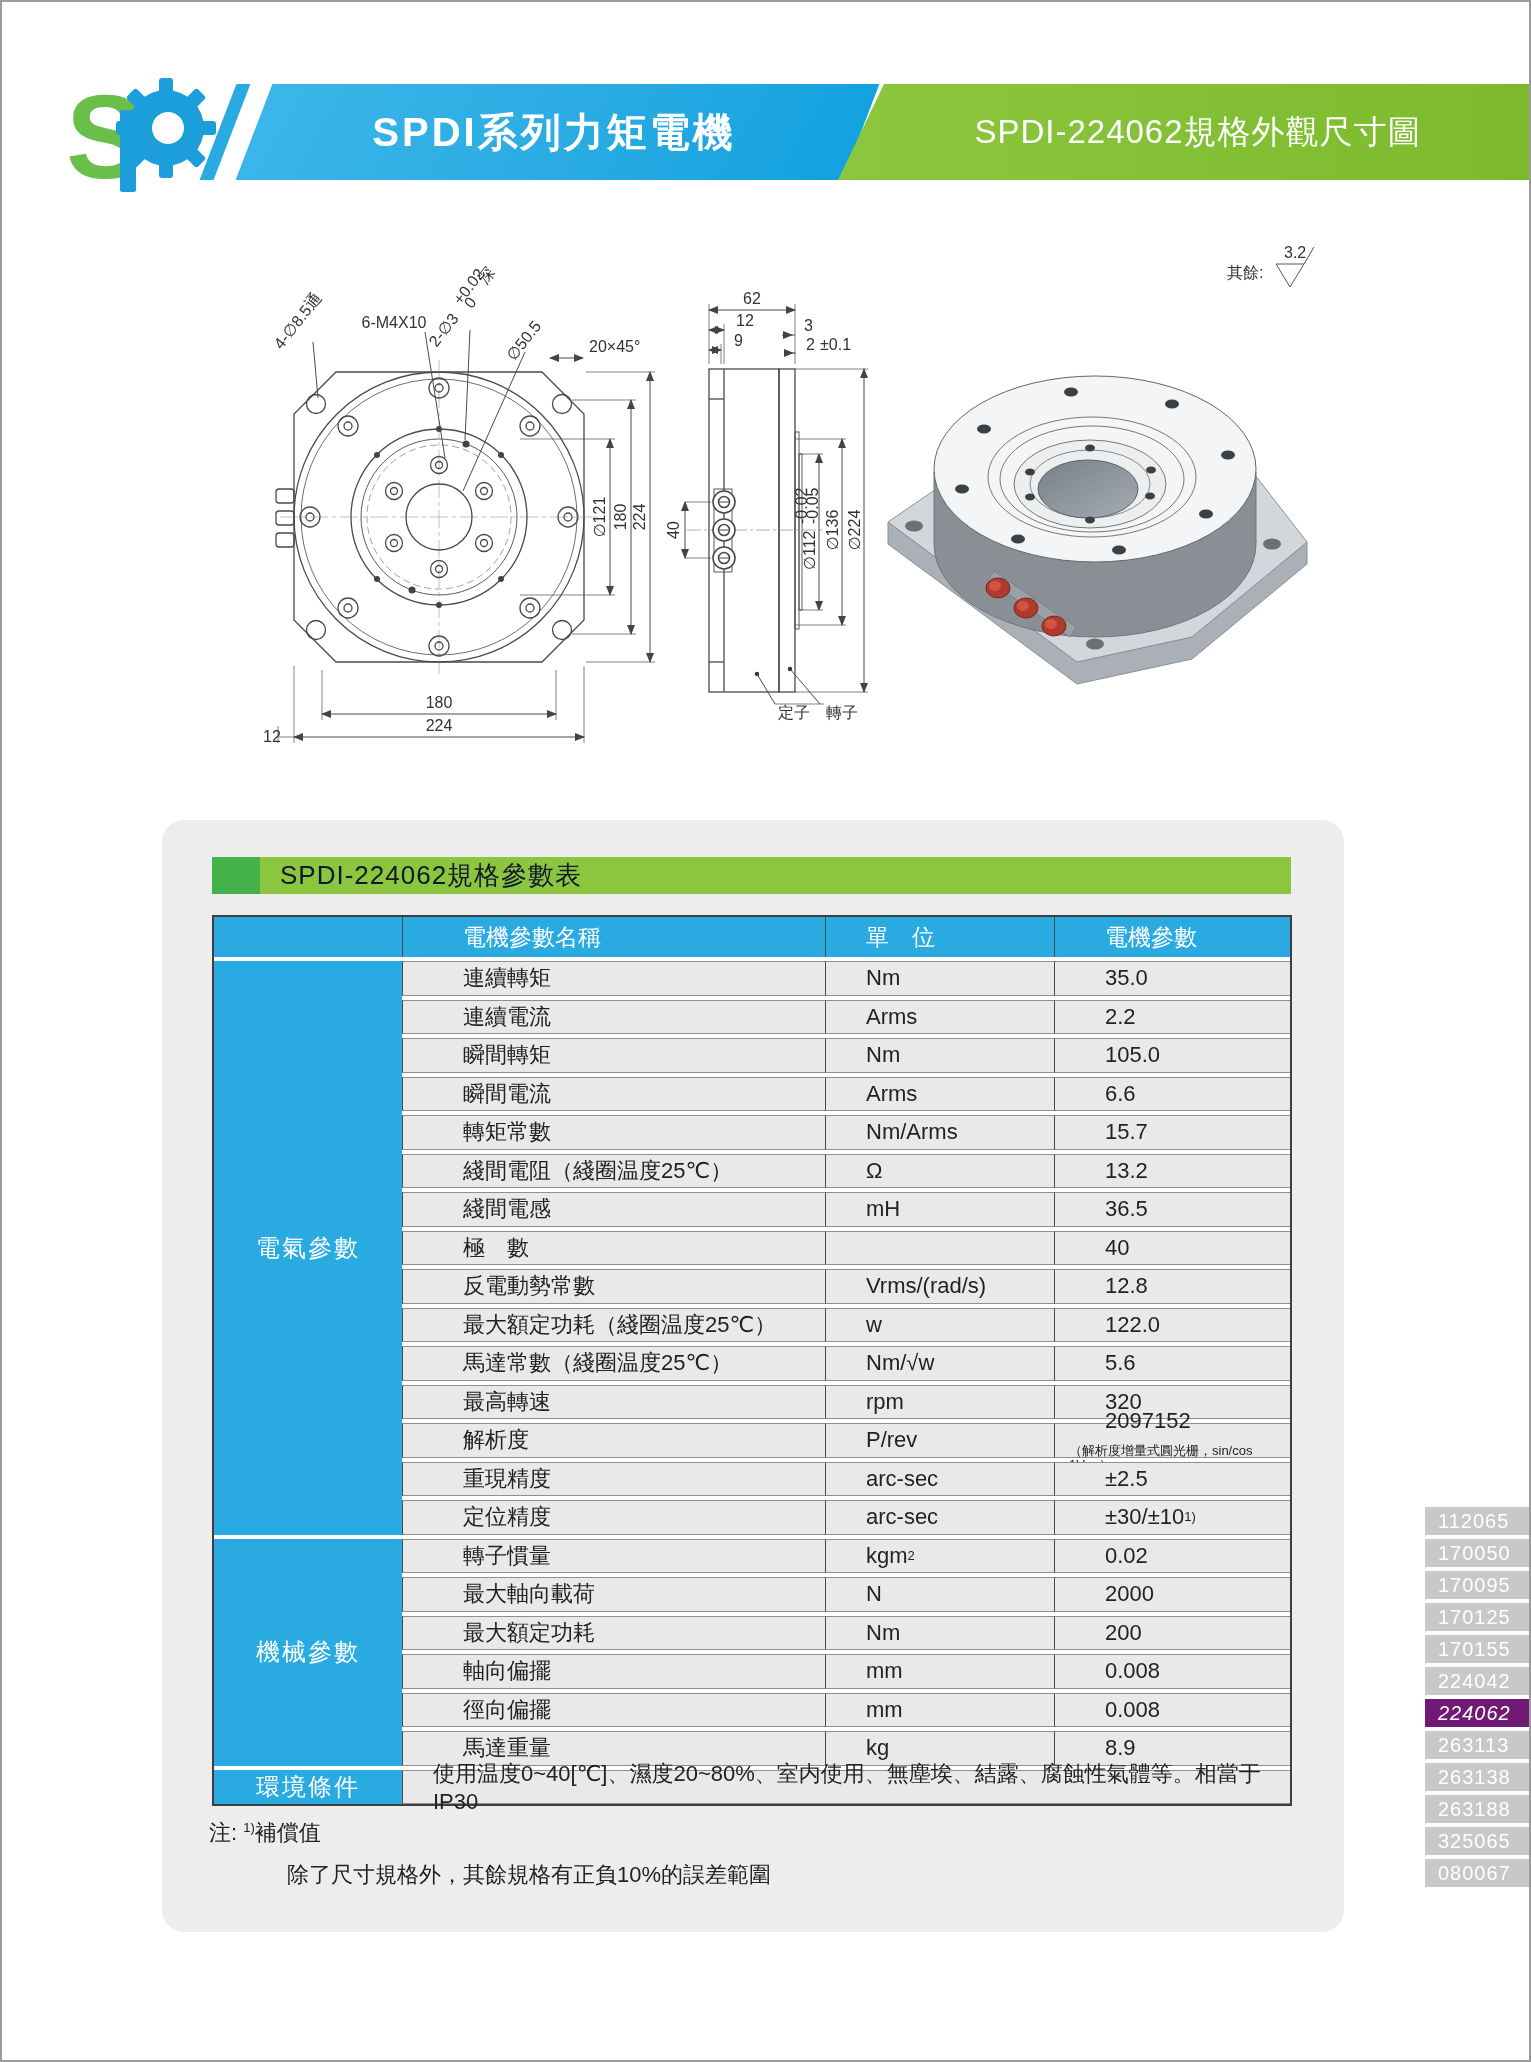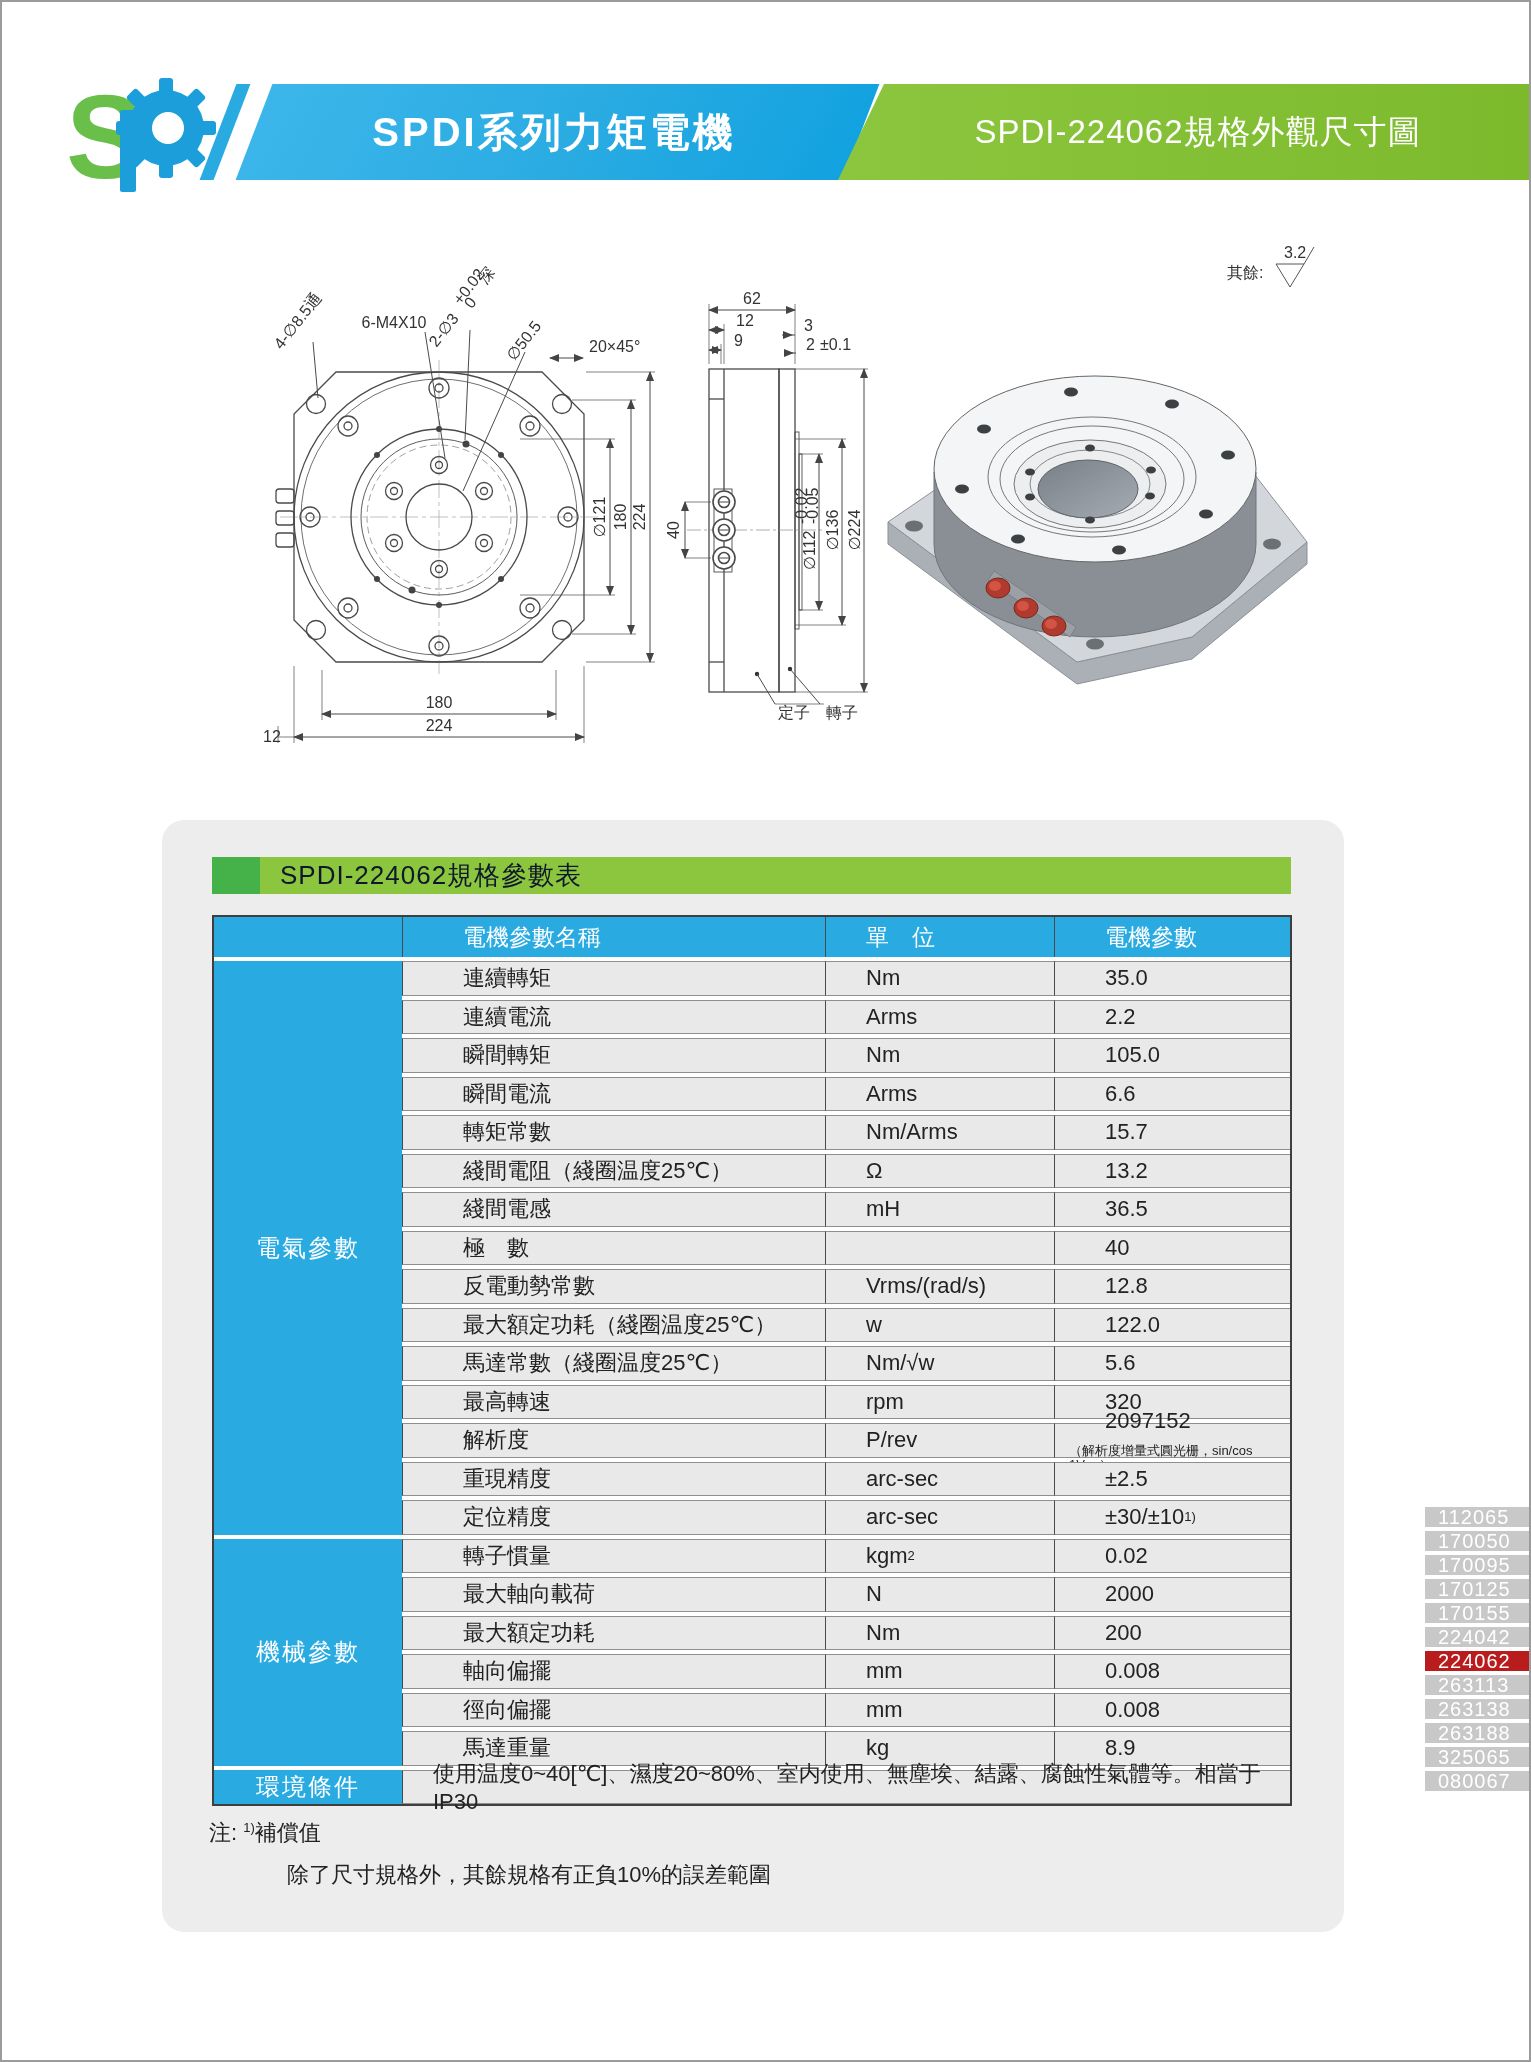--- a/index.html
+++ b/index.html
@@ -47,24 +47,24 @@
   .grid .val{padding-left:50px;}
   .grid .stack{flex-direction:column;align-items:flex-start;justify-content:center;line-height:1.05;}
   .grid .stack .sub{font-size:13px;padding-left:0px;margin-left:-36px;}
   .grid .stack .main{padding-left:0;}
   .grid sup{font-size:13px;line-height:0;}
   .notes{position:absolute;left:47px;top:998px;font-size:22px;color:#222;}
   .notes .l2{margin-top:12px;padding-left:78px;}
   .notes sup{font-size:13px;}
   
   .sidebar{position:absolute;left:1423px;top:1505px;width:106px;}
-  .sb-item{height:20px;margin-bottom:4px;background:#c8c8c8;color:#fff;
+  .sb-item{height:28px;margin-bottom:4px;background:#c8c8c8;color:#fff;
            font-size:20px;letter-spacing:1px;display:flex;align-items:center;
            padding-left:13px;box-sizing:border-box;}
-  .sb-item.active{background:#b91c1c;}
+  .sb-item.active{background:#701a75;font-style:italic;}
 </style>
 </head>
 <body>
 
 <div class="page">
 
   <div class="hdr-slash"></div>
   <div class="hdr-blue"></div>
   <div class="hdr-green"></div>
   <div class="hdr-title-blue">SPDI系列力矩電機</div>

